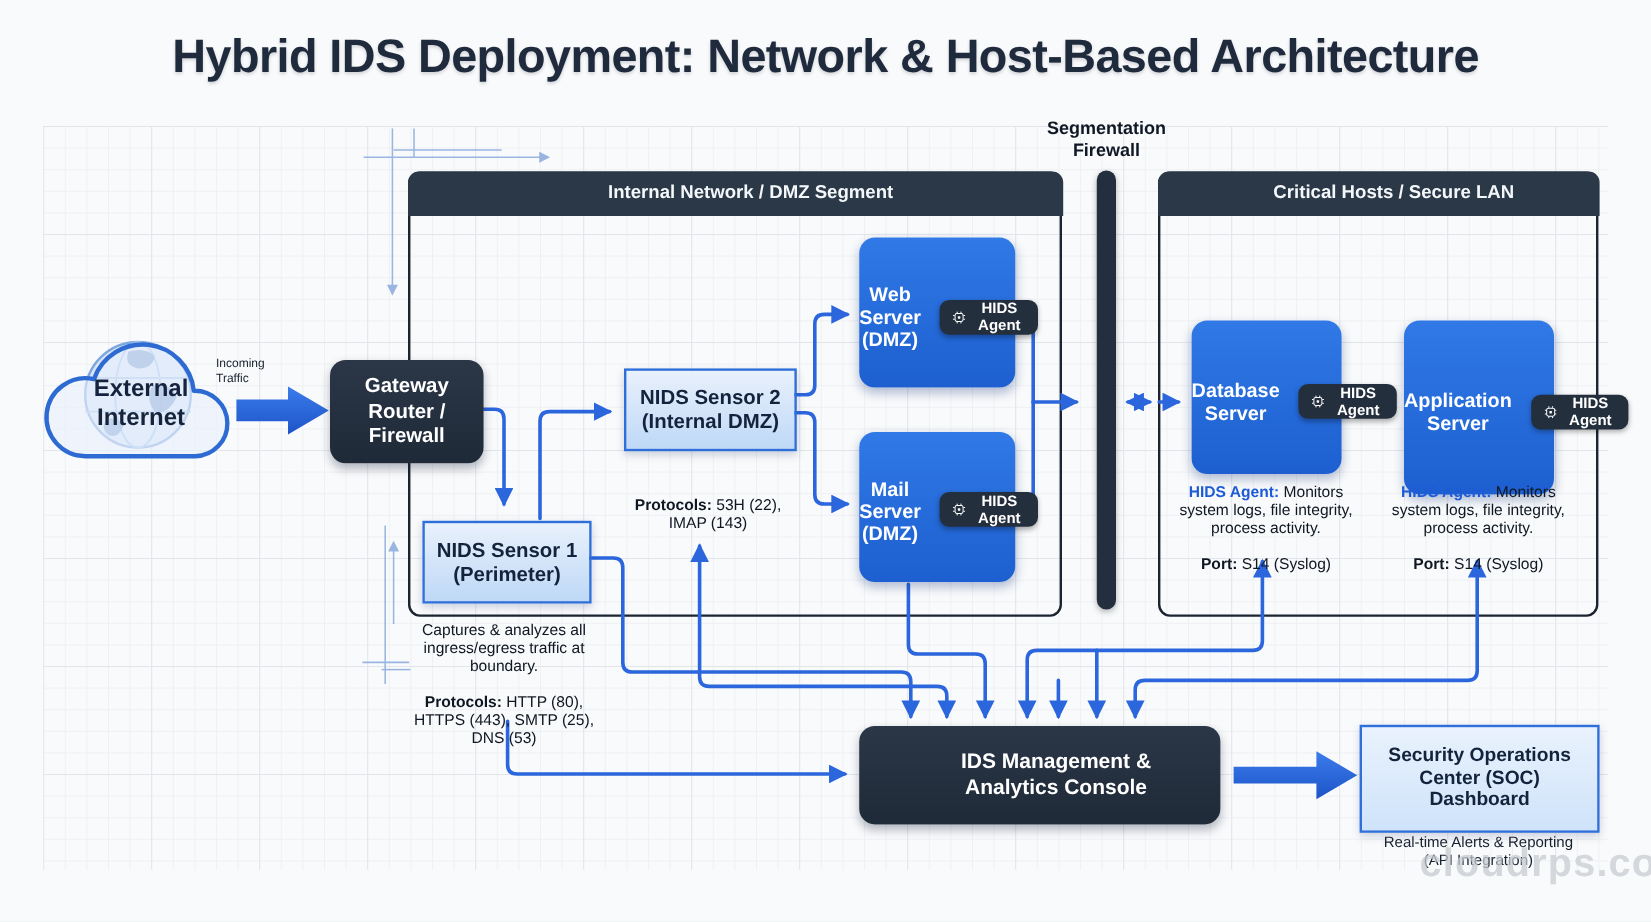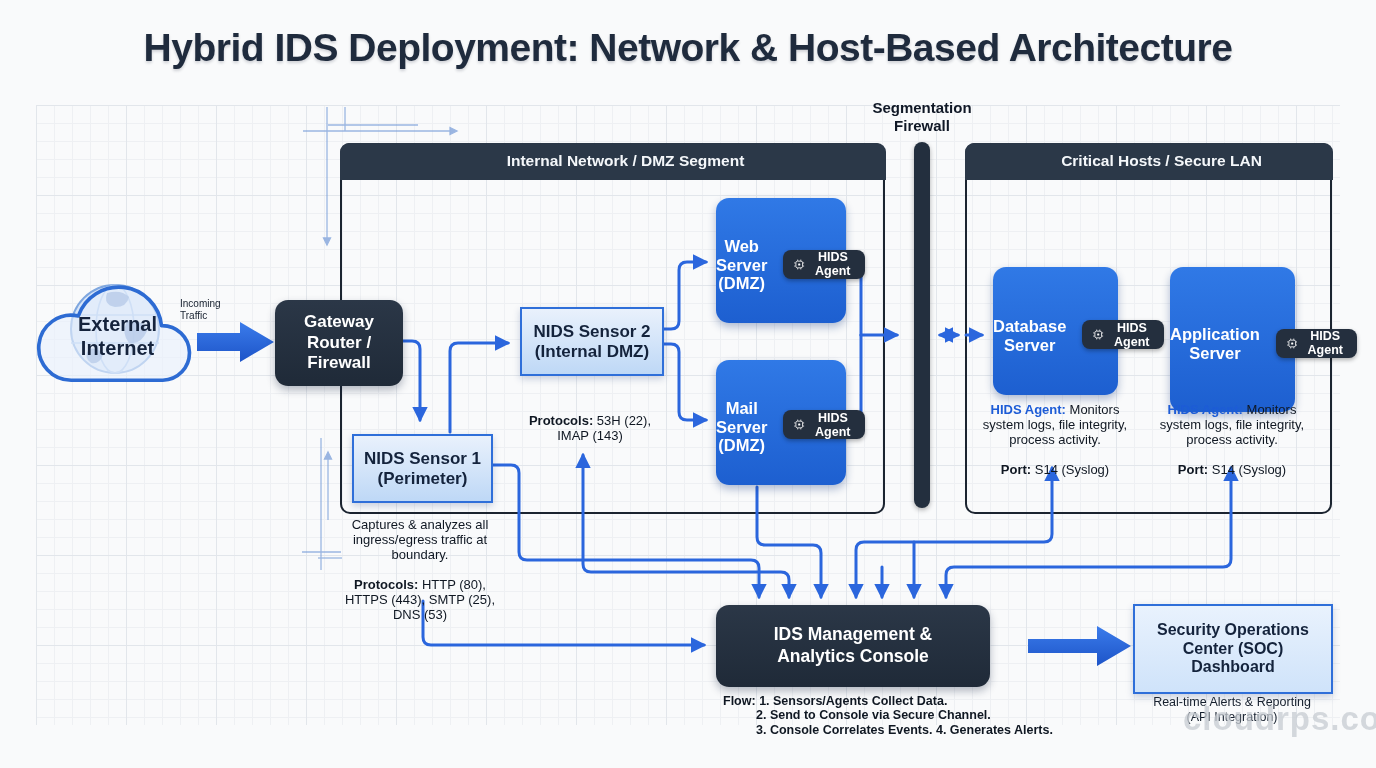--- a/index.html
+++ b/index.html
@@ -258,29 +258,24 @@
           <use href="#chip"></use>
         </svg>
       <span>HIDS Agent</span>
     </div>
   </div>
   <div class="abs desc ml" style="left:1149px;top:402px;width:166px;"><b class="blue-label">HIDS Agent:</b><span> Monitors
 system logs, file integrity,
 process activity.</span><br>
       <b>Port:</b><span> S14 (Syslog)</span></div>
 
-  <div class="abs darkbox ml" style="left:716px;top:605px;width:274px;height:82px;font-size:17.5px;line-height:1.25;">IDS Management &amp;
+  <div class="abs darkbox ml" style="left:716px;top:605px;width:274px;height:82px;font-size:17.5px;line-height:1.25;padding-left:27px;">IDS Management &amp;
 Analytics Console</div>
   <div class="abs lightbox ml" style="left:1133px;top:604px;width:196px;height:86px;font-size:16px;line-height:1.18;background:linear-gradient(180deg,#e9f2fd,#cfe3fa);">Security Operations
 Center (SOC)
 Dashboard</div>
   <div class="abs ml" style="left:1146px;top:695px;width:172px;text-align:center;font-size:12.5px;font-weight:400;line-height:1.18;z-index:6;">Real-time Alerts &amp; Reporting
 (API Integration)</div>
 
-  <div class="abs flow">
-    <div><b style="font-weight:700;">Flow:</b> <span>1. Sensors/Agents Collect Data.</span></div>
-    <div class="ind">2. Send to Console via Secure Channel.</div>
-    <div class="ind">3. Console Correlates Events. 4. Generates Alerts.</div>
-  </div>
 
   <div class="abs watermark">cloudrps.com</div>
 
 </div>
 
 </body></html>

